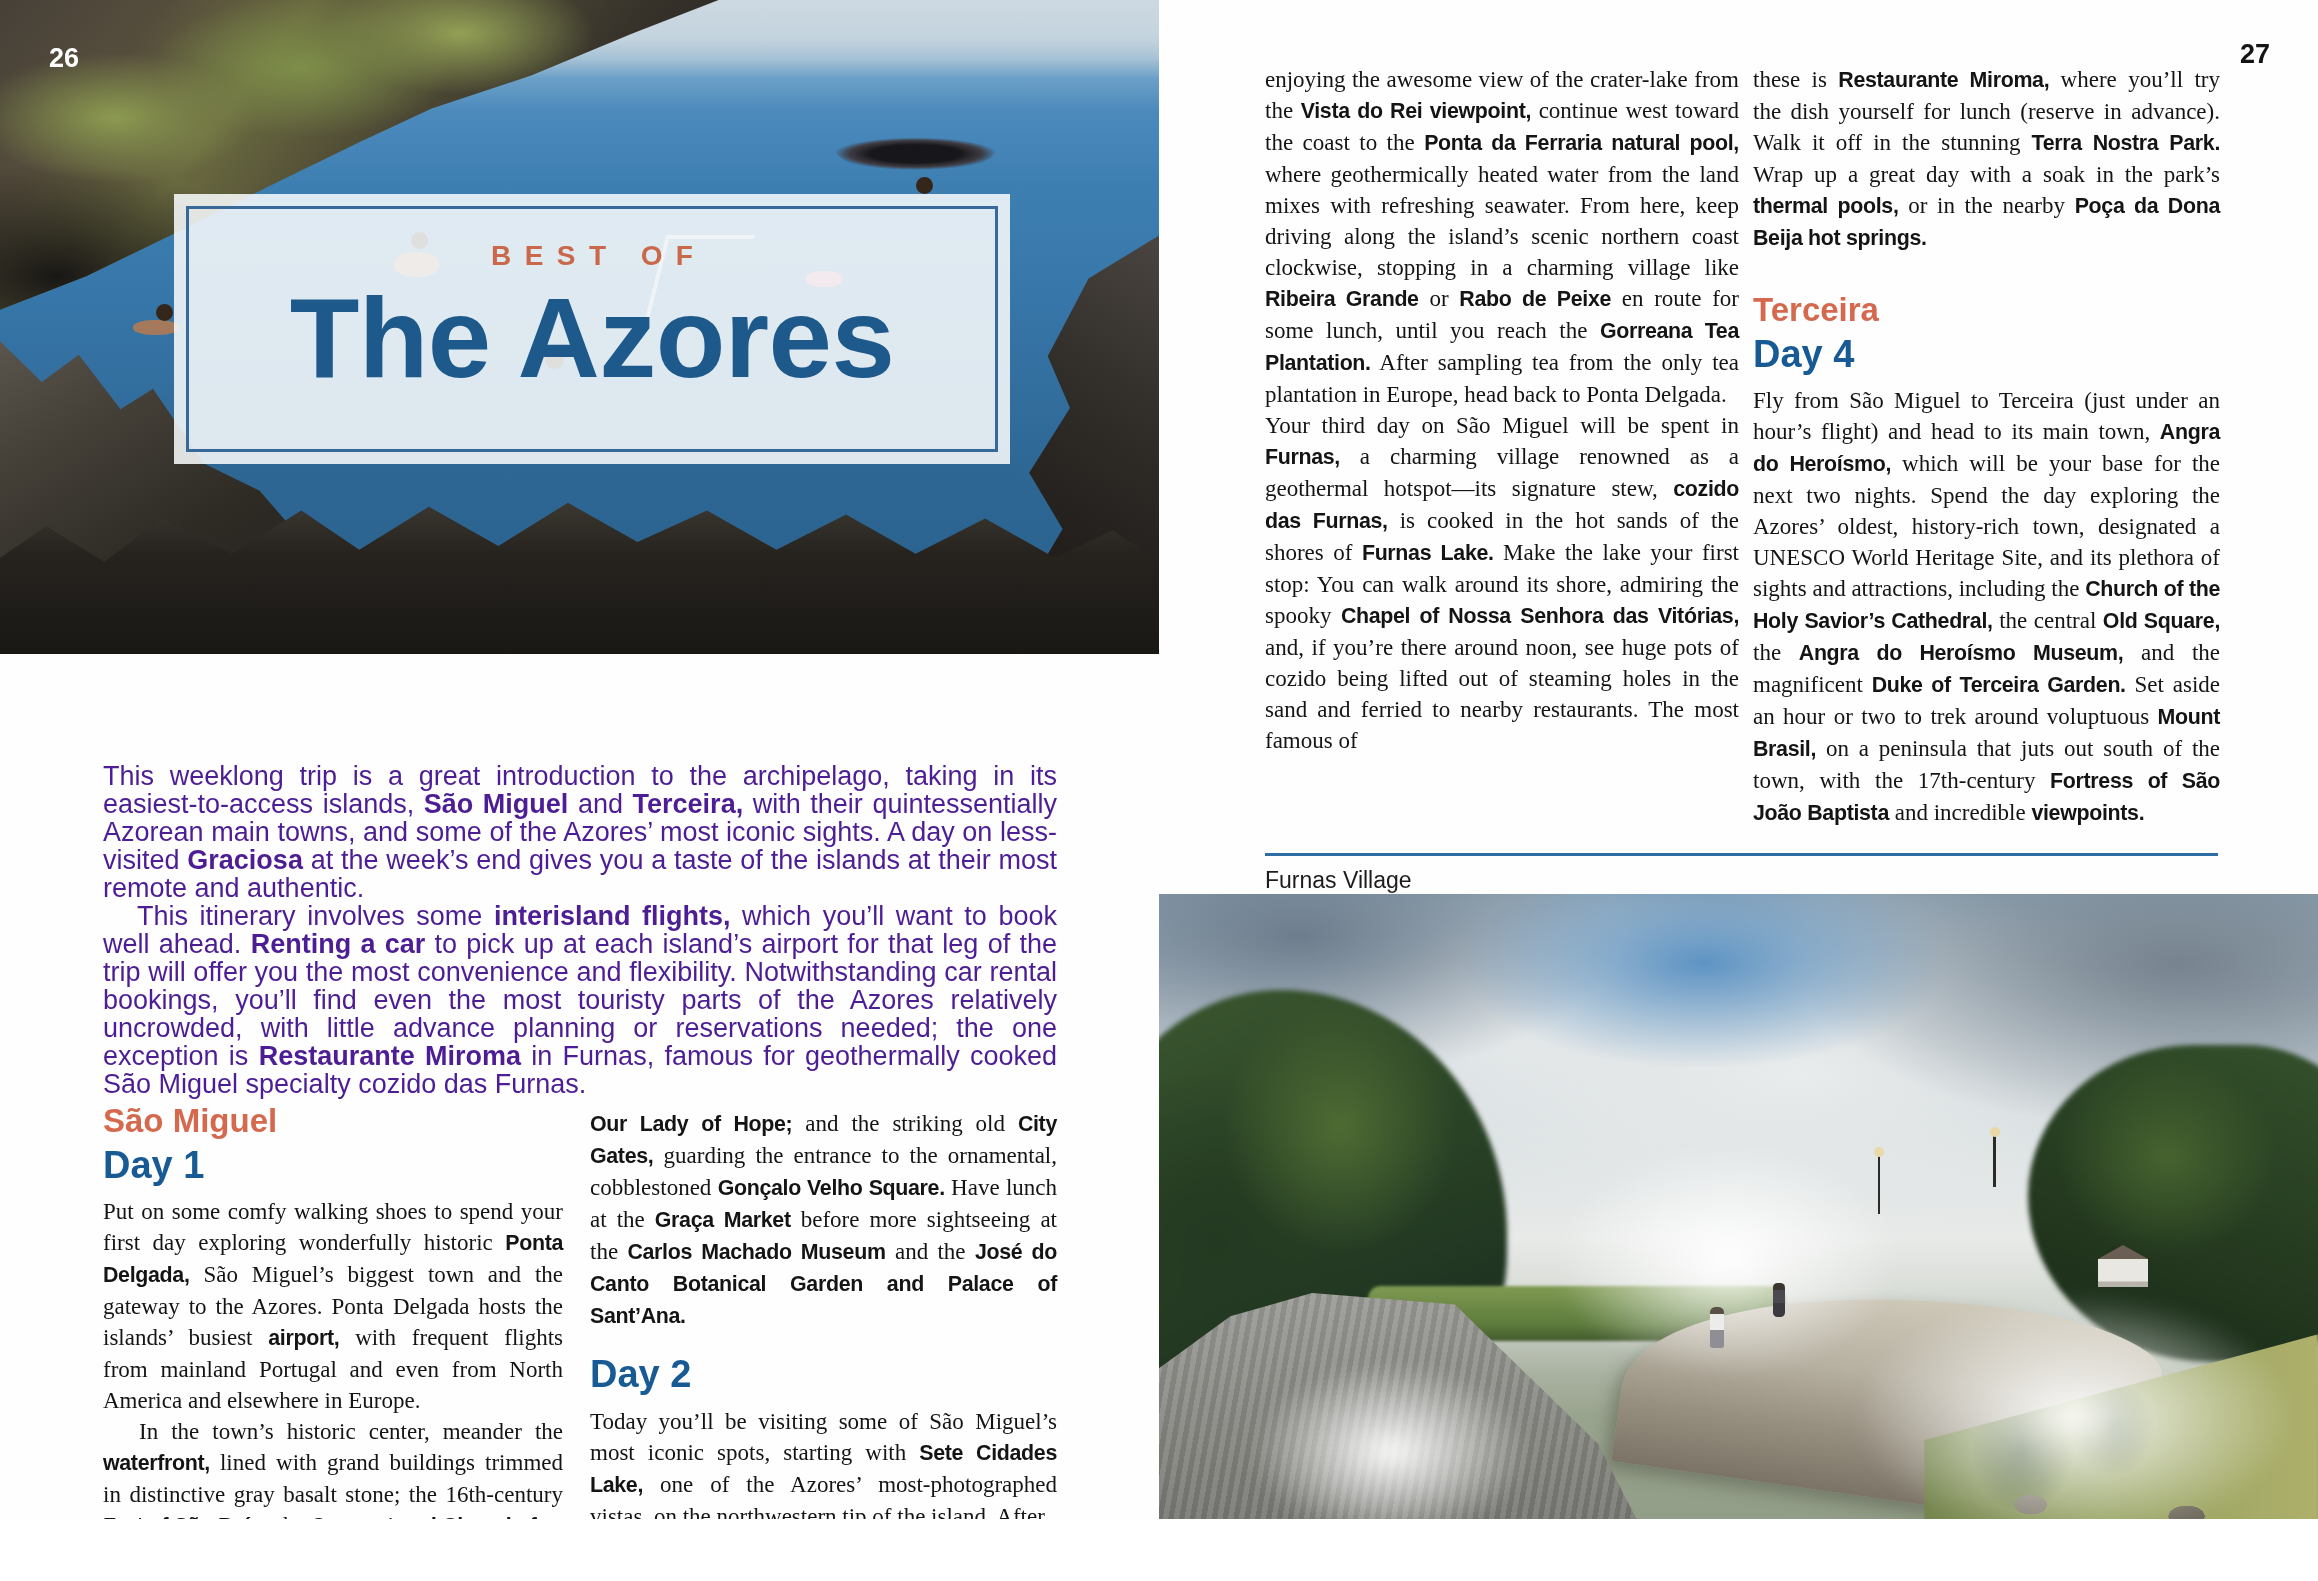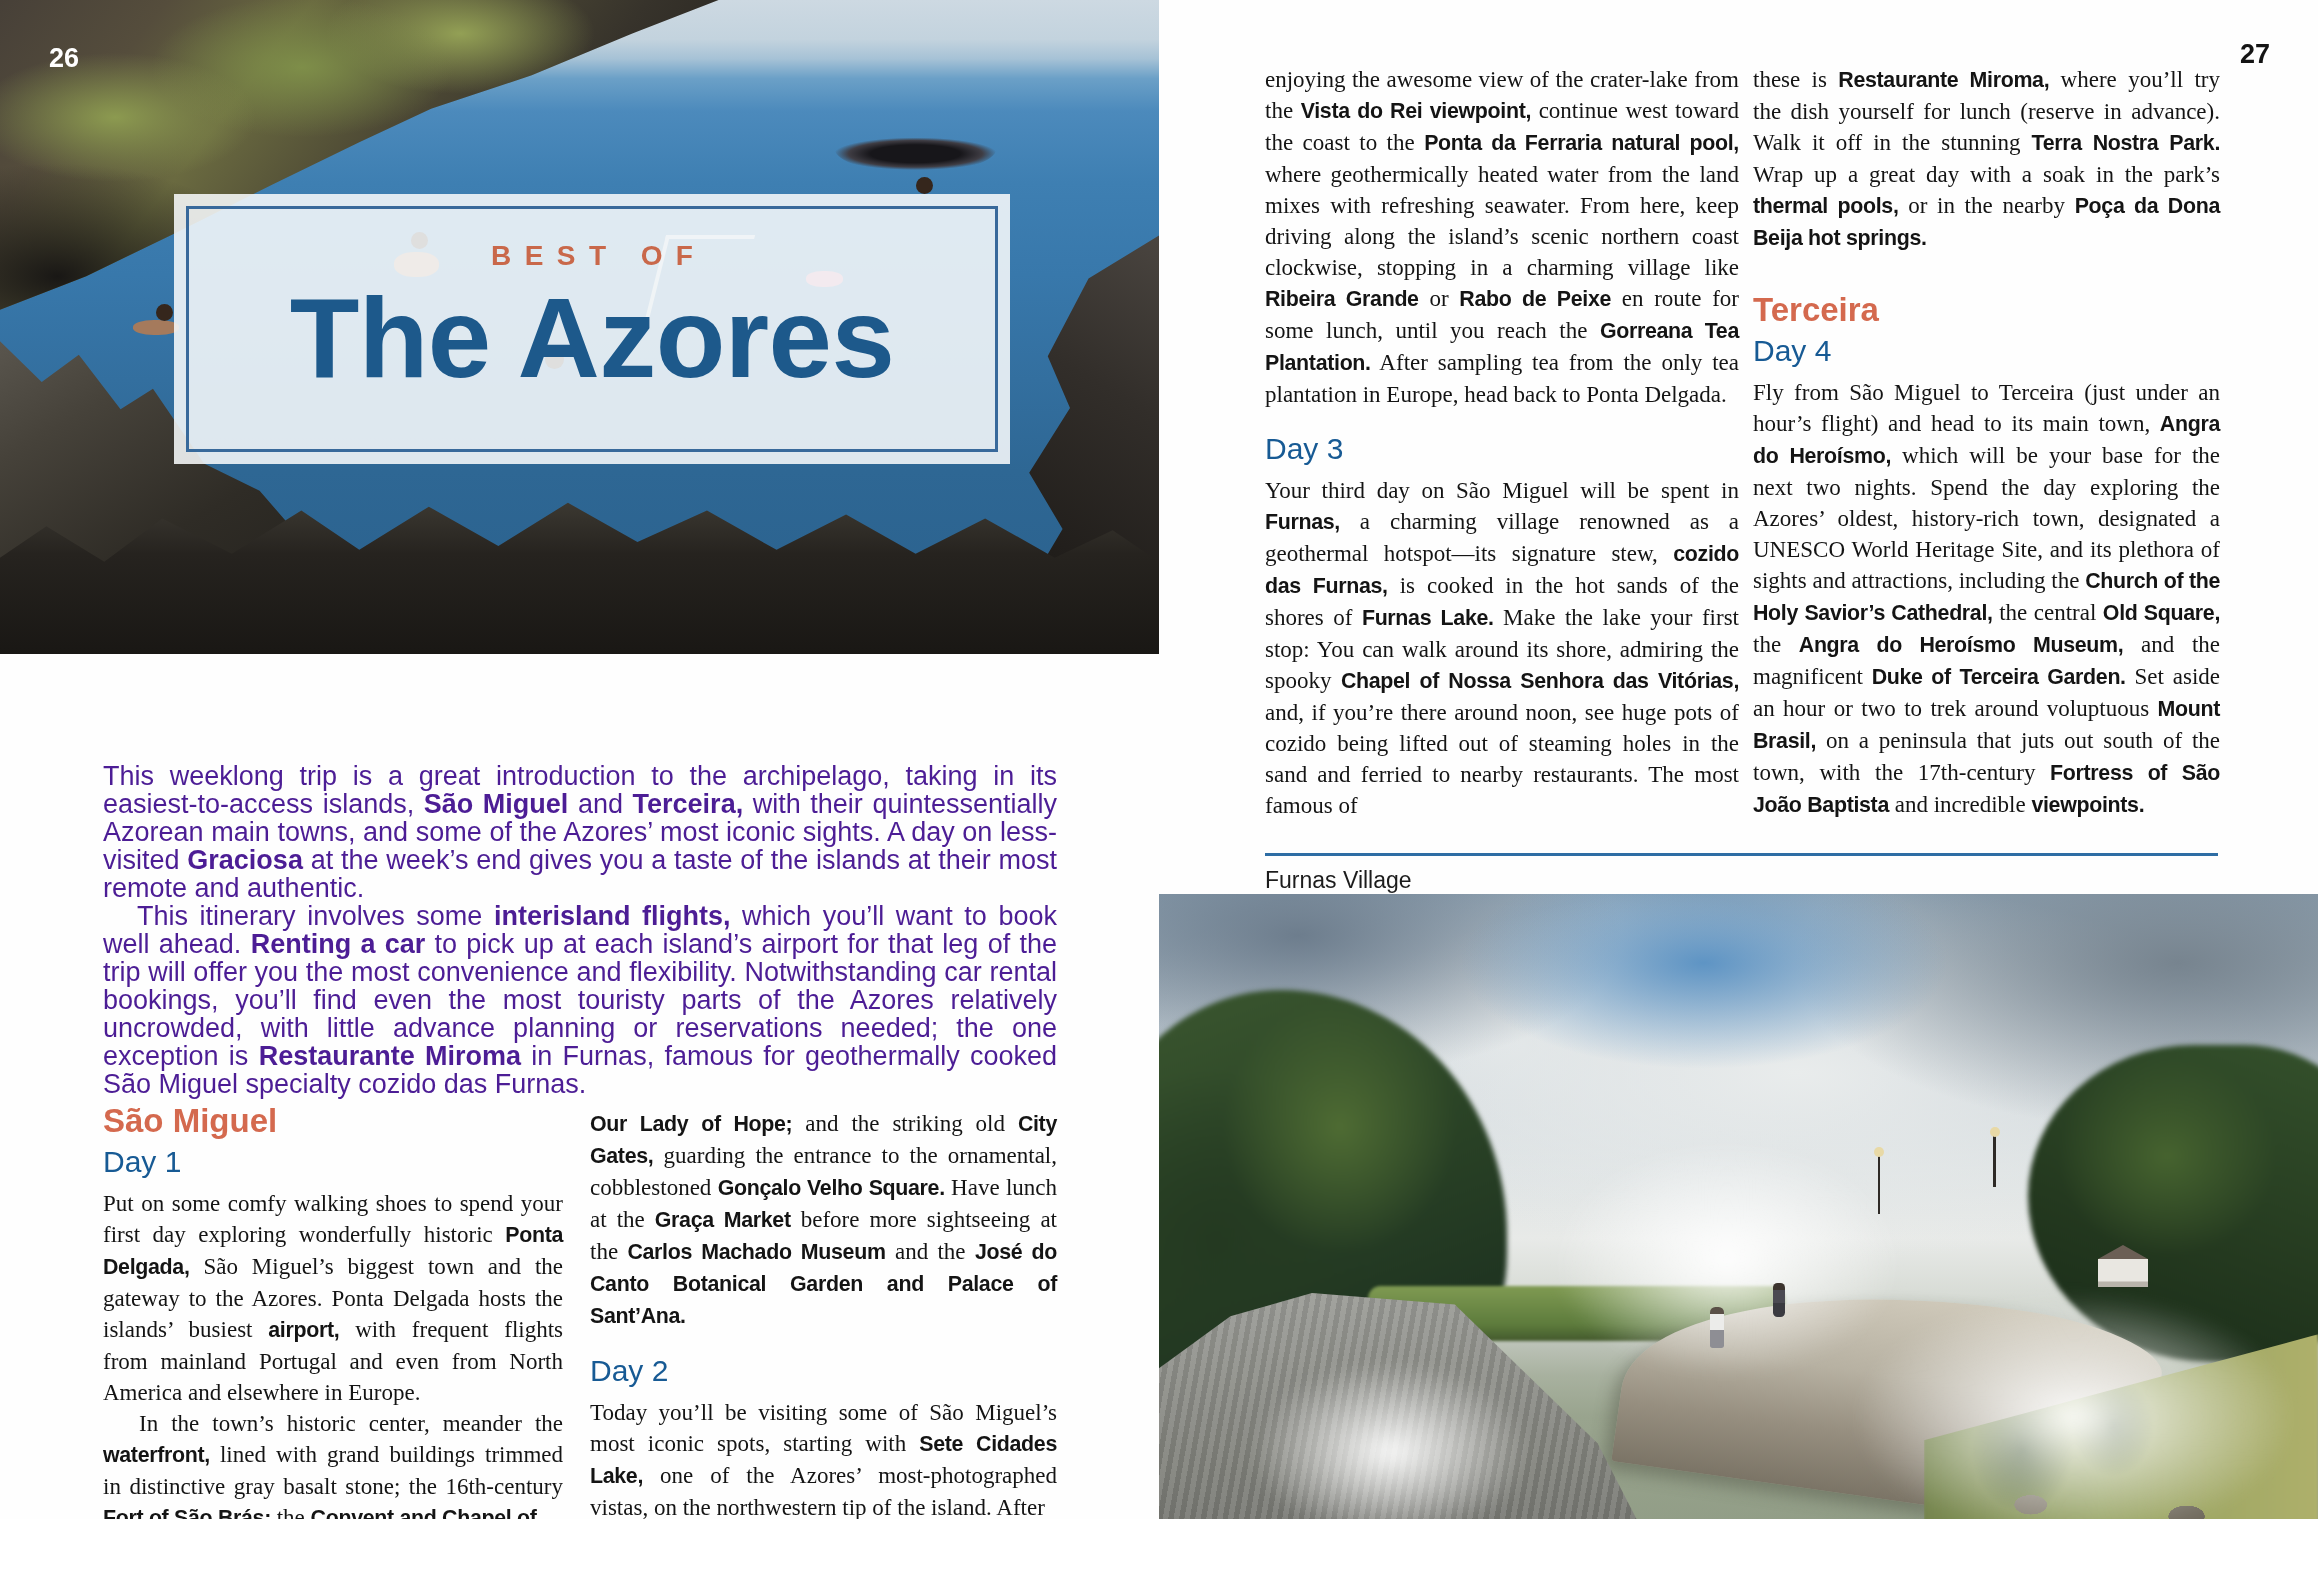--- a/index.html
+++ b/index.html
@@ -25,21 +25,21 @@
   .col-l1 { left:103px; top:1104px; width:460px; }
   .col-l2 { left:590px; top:1108px; width:467px; }
   .col-r1 { left:1265px; top:64px;  width:474px; }
   .col-r2 { left:1753px; top:64px;  width:467px; }
 
   .h-island {
     margin:0 0 7.1px 0; font-size:33px; line-height:1.05; font-weight:700;
     color:var(--heading-orange,#d4694e); letter-spacing:0;
   }
   .h-day {
-    margin:0 0 10.7px 0; font-size:30px; line-height:1.05; font-weight:400;
+    margin:0 0 10.7px 0; font-size:38px; line-height:1.05; font-weight:700;
     color:var(--heading-blue,#175a94);
   }
   .mt  { margin-top:23px; }
   .mt2 { margin-top:39px; }
 
   .serif-par {
     margin:0; font-family:"Liberation Serif", serif;
     font-size:23px; line-height:31px; text-align:justify; color:#141414;
   }
   .serif-par.indent { text-indent:36px; }
@@ -248,21 +248,20 @@
       <p class="serif-par">Today you’ll be visiting some of São Miguel’s most iconic spots, starting with <strong>Sete Cidades Lake,</strong> one of the Azores’ most-photographed vistas, on the northwestern tip of the island. After</p>
     </div>
   </section>
 
   <section>
 
     <div class="page-num right">27</div>
 
     <div class="col col-r1">
       <p class="serif-par">enjoying the awesome view of the crater-lake from the <strong>Vista do Rei viewpoint,</strong> continue west toward the coast to the <strong>Ponta da Ferraria natural pool,</strong> where geothermically heated water from the land mixes with refreshing seawater. From here, keep driving along the island’s scenic northern coast clockwise, stopping in a charming village like <strong>Ribeira Grande</strong> or <strong>Rabo de Peixe</strong> en route for some lunch, until you reach the <strong>Gorreana Tea Plantation.</strong> After sampling tea from the only tea plantation in Europe, head back to Ponta Delgada.</p>
-      <h3 class="h-day mt">Day 3</h3>
       <p class="serif-par">Your third day on São Miguel will be spent in <strong>Furnas,</strong> a charming village renowned as a geothermal hotspot—its signature stew, <strong>cozido das Furnas,</strong> is cooked in the hot sands of the shores of <strong>Furnas Lake.</strong> Make the lake your first stop: You can walk around its shore, admiring the spooky <strong>Chapel of Nossa Senhora das Vitórias,</strong> and, if you’re there around noon, see huge pots of cozido being lifted out of steaming holes in the sand and ferried to nearby restaurants. The most famous of</p>
     </div>
 
     <div class="col col-r2">
       <p class="serif-par">these is <strong>Restaurante Miroma,</strong> where you’ll try the dish yourself for lunch (reserve in advance). Walk it off in the stunning <strong>Terra Nostra Park.</strong> Wrap up a great day with a soak in the park’s <strong>thermal pools,</strong> or in the nearby <strong>Poça da Dona Beija hot springs.</strong></p>
       <h2 class="h-island mt2">Terceira</h2>
       <h3 class="h-day">Day 4</h3>
       <p class="serif-par">Fly from São Miguel to Terceira (just under an hour’s flight) and head to its main town, <strong>Angra do Heroísmo,</strong> which will be your base for the next two nights. Spend the day exploring the Azores’ oldest, history-rich town, designated a UNESCO World Heritage Site, and its plethora of sights and attractions, including the <strong>Church of the Holy Savior’s Cathedral,</strong> the central <strong>Old Square,</strong> the <strong>Angra do Heroísmo Museum,</strong> and the magnificent <strong>Duke of Terceira Garden.</strong> Set aside an hour or two to trek around voluptuous <strong>Mount Brasil,</strong> on a peninsula that juts out south of the town, with the 17th-century <strong>Fortress of São João Baptista</strong> and incredible <strong>viewpoints.</strong></p>
     </div>
 

